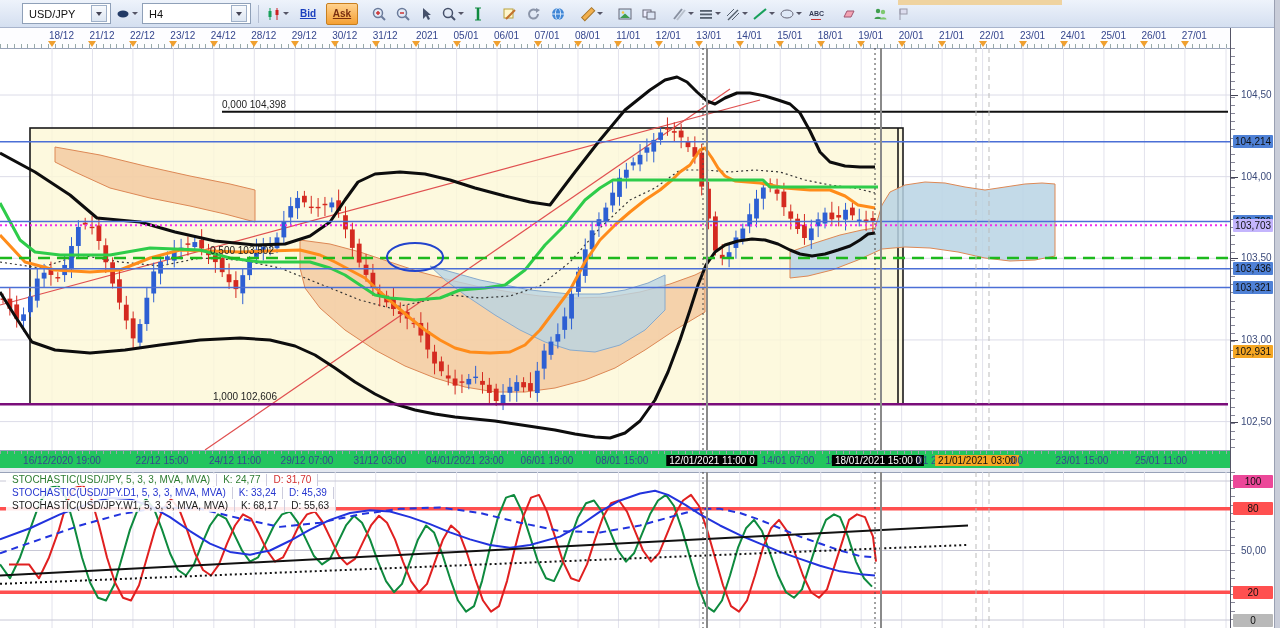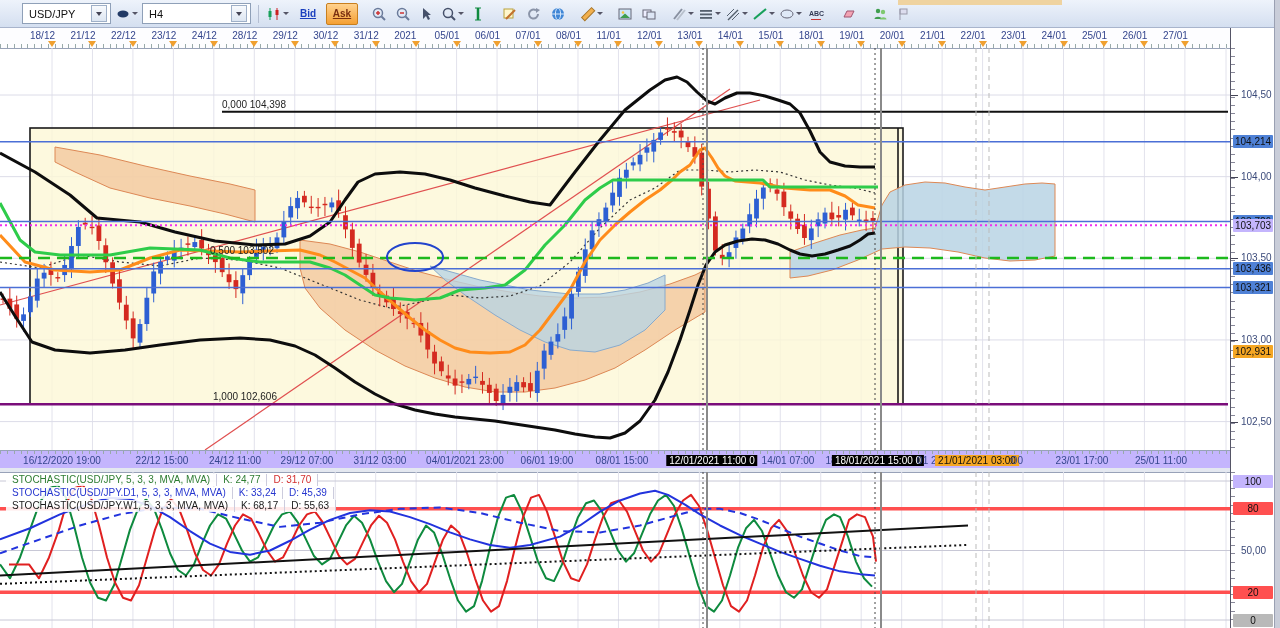--- a/index.html
+++ b/index.html
@@ -21,27 +21,27 @@
   .tbtn.bid span{color:#1a3fbf;text-decoration:underline;}
   .tbtn.ask{background:linear-gradient(#ffd28f,#f5a033);border:1px solid #c87f1f;}
   .tbtn.ask span{color:#7a2e10;text-decoration:underline;}
   .mini-arrow{width:0;height:0;border-left:3px solid transparent;border-right:3px solid transparent;
               border-top:3.5px solid #556;margin-left:1px;}
   .tb-sep{width:1px;height:18px;background:#b4bed2;margin:0 4px;}
   #top-tab-strip{position:absolute;left:898px;top:0;width:164px;height:5px;background:#efd3a0;}
   
   #top-axis{position:absolute;left:0;top:28px;width:1230px;height:20px;background:#fdfdff;
             border-bottom:1px solid #98a2b8;}
-  .tax-label{position:absolute;top:2px;width:44px;text-align:left;color:#35468e;font-size:10px;}
+  .tax-label{position:absolute;top:2px;width:44px;text-align:right;color:#35468e;font-size:10px;}
   .tax-tri{position:absolute;top:13px;width:0;height:0;border-left:4px solid transparent;
            border-right:4px solid transparent;border-top:6px solid #f0a030;}
   #top-axis .tickstrip{position:absolute;left:0;bottom:0;width:100%;height:4px;
       background:repeating-linear-gradient(90deg,#9aa 0,#9aa 1px,transparent 1px,transparent 6.85px);}
   #main-plot{position:absolute;left:0;top:48px;width:1230px;height:402px;}
-  #bottom-axis{position:absolute;left:0;top:450px;width:1230px;height:18px;background:#c4b5fd;
+  #bottom-axis{position:absolute;left:0;top:450px;width:1230px;height:18px;background:#22c55e;
                border-top:1px solid #98a2b8;}
   #bottom-axis .tickstrip{position:absolute;left:0;top:0;width:100%;height:3px;
       background:repeating-linear-gradient(90deg,#9aa 0,#9aa 1px,transparent 1px,transparent 6.85px);}
   .bax-label{position:absolute;top:4px;transform:translateX(-50%);white-space:nowrap;
              color:#35468e;font-size:10px;}
   .bax-label.black{background:#000;color:#fff;padding:0 3px;}
   .bax-label.orange{background:#f5a623;color:#101010;padding:0 3px;}
   #panel-divider{position:absolute;left:0;top:468px;width:1230px;height:4px;background:#e4e8f0;
                  border-bottom:1px solid #98a2b8;}
   #stoch-plot{position:absolute;left:0;top:472px;width:1230px;height:156px;}
@@ -670,21 +670,21 @@
       <div class="bax-label" style="left: 465px;">04/01/2021 23:00</div>
       <div class="bax-label" style="left: 547px;">06/01 19:00</div>
       <div class="bax-label" style="left: 622px;">08/01 15:00</div>
       <div class="bax-label black" style="left: 712px;">12/01/2021 11:00 0</div>
       <div class="bax-label" style="left: 788px;">14/01 07:00</div>
       <div class="bax-label" style="left: 831px;">18</div>
       <div class="bax-label black" style="left: 878px;">18/01/2021 15:00 0</div>
       <div class="bax-label" style="left: 931px;">01 23:</div>
       <div class="bax-label orange" style="left: 977px;">21/01/2021 03:00</div>
       <div class="bax-label" style="left: 1016px;">:00</div>
-      <div class="bax-label" style="left: 1082px;">23/01 17:00</div>
+      <div class="bax-label" style="left: 1082px;">23/01 15:00</div>
       <div class="bax-label" style="left: 1161px;">25/01 11:00</div>
     </div>
 
   <div id="panel-divider"></div>
 
   <div id="stoch-plot">
     <svg id="stoch-svg" width="1230" height="156" viewBox="0 472 1230 156">
         <g>
           <line x1="52" y1="472" x2="52" y2="628" stroke="#e2e2ec" stroke-width="1"></line>
           <line x1="92.46000000000001" y1="472" x2="92.46000000000001" y2="628" stroke="#e2e2ec" stroke-width="1"></line>
@@ -773,19 +773,19 @@
       <div class="axis-label" style="top: 305.95px;">103,00</div>
       <div class="axis-tick" style="top: 393.6px;"></div>
       <div class="axis-label" style="top: 387.6px;">102,50</div>
       <div class="axis-badge" style="top: 107.204px; background: rgb(79, 129, 214); color: rgb(16, 16, 16);">104,214</div>
       <div class="axis-badge" style="top: 186.894px; background: rgb(79, 129, 214); color: rgb(16, 16, 16);">103,726</div>
       <div class="axis-badge" style="top: 190.65px; background: #c4b5fd; color: rgb(16, 16, 16);">103,703</div>
       <div class="axis-badge" style="top: 234.251px; background: rgb(79, 129, 214); color: rgb(16, 16, 16);">103,436</div>
       <div class="axis-badge" style="top: 253.031px; background: rgb(79, 129, 214); color: rgb(16, 16, 16);">103,321</div>
       <div class="axis-badge" style="top: 316.718px; background: rgb(245, 166, 35); color: rgb(16, 16, 16);">102,931</div>
       <div class="axis-label" style="top: 516.5px;">50,00</div>
-      <div class="axis-badge" style="top: 446.5px; background: #c4b5fd; color: rgb(16, 16, 16);">100</div>
+      <div class="axis-badge" style="top: 446.5px; background: #ec4899; color: rgb(16, 16, 16);">100</div>
       <div class="axis-badge" style="top: 474.3px; background: rgb(255, 80, 80); color: rgb(16, 16, 16);">80</div>
       <div class="axis-badge" style="top: 557.7px; background: rgb(255, 80, 80); color: rgb(16, 16, 16);">20</div>
       <div class="axis-badge" style="top: 585.5px; background: rgb(185, 185, 185); color: rgb(16, 16, 16);">0</div>
     </div>
   <div id="right-strip"></div>
 </div>
 
 </body></html>

